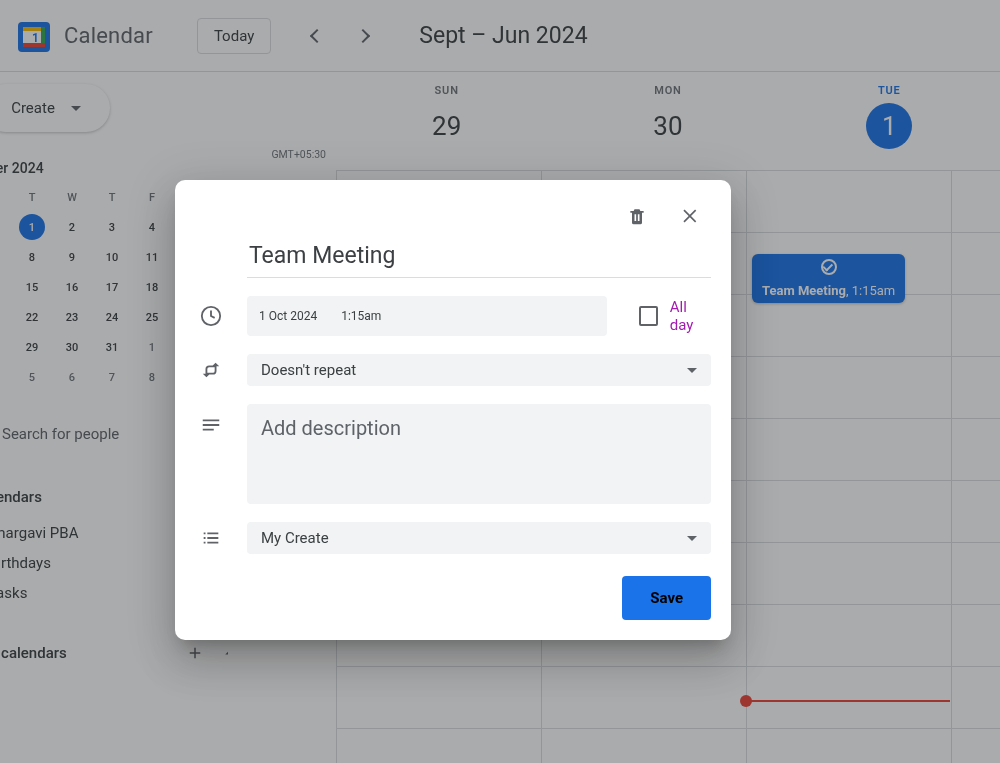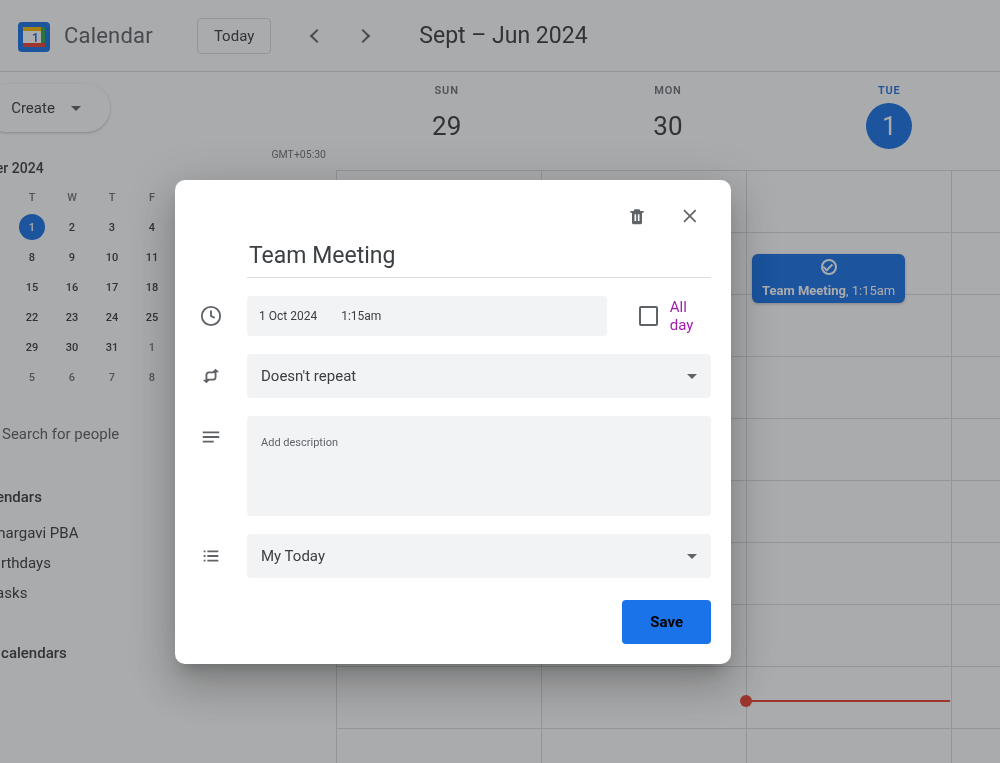--- a/index.html
+++ b/index.html
@@ -73,24 +73,24 @@
 
   .title-input { width:calc(100% - 52px); margin-left:52px; border:none; border-bottom:1px solid #dadce0; padding:6px 2px 8px; font-size:23px; color:#3c4043; outline:none; }
 
   .row { display:flex; align-items:center; gap:20px; margin-top:18px;}
   .row-icon { width:32px; display:flex; justify-content:center; color:#5f6368; flex:none;}
   .field-block { flex:1; background:#f1f3f4; border-radius:4px; display:flex; align-items:center;}
   .date-pill { height:40px; padding:0 12px; display:flex; align-items:center; font-size:12px; color:#3c4043; cursor:pointer;}
   .allday-row { display:flex; align-items:center; gap:12px; margin-left:12px; font-size:15px; color:#a21caf; cursor:pointer;}
   .allday-box { width:20px; height:20px; border:2px solid #5f6368; border-radius:2px;}
 
-  .select-looking { height:44px; padding:0 14px; display:flex; align-items:center; justify-content:space-between; font-size:15px; color:#3c4043; cursor:pointer; width:100%;}
+  .select-looking { height:32px; padding:0 14px; display:flex; align-items:center; justify-content:space-between; font-size:15px; color:#3c4043; cursor:pointer; width:100%;}
   .drop-arrow { width:0;height:0;border-left:5px solid transparent;border-right:5px solid transparent;border-top:5px solid #5f6368;}
 
-  .desc-area { width:100%; height:100px; border:none; background:#f1f3f4; border-radius:4px; padding:20px 14px; font-size:11px; color:#3c4043; resize:none; outline:none;}
+  .desc-area { width:100%; height:100px; border:none; background:#f1f3f4; border-radius:4px; padding:12px 14px; font-size:20px; color:#3c4043; resize:none; outline:none;}
   .desc-area::placeholder { color:#5f6368;}
 
   .save-row { display:flex; justify-content:flex-end; margin-top:22px;}
   .save-btn { background:#1a73e8; color:#000000; border:none; border-radius:4px; height:44px; padding:0 28px; font-size:15px; font-weight:700; cursor:pointer;}
 
   svg { display:block; }
 </style>
 </head>
 <body>
 
@@ -321,21 +321,21 @@
       </div>
 
       <div class="row">
         <div class="row-icon">
           <svg width="22" height="22" viewBox="0 0 24 24">
               <path fill="#5f6368" d="M4 6h2v2H4zm4 0h12v2H8zm-4 5h2v2H4zm4 0h12v2H8zm-4 5h2v2H4zm4 0h12v2H8z"></path>
             </svg>
         </div>
         <div class="field-block">
           <div class="select-looking">
-            <span>My Today</span>
+            <span>My Create</span>
             <span class="drop-arrow"></span>
           </div>
         </div>
       </div>
 
       <div class="save-row">
         <button class="save-btn">Save</button>
       </div>
     </div>
   </div>

